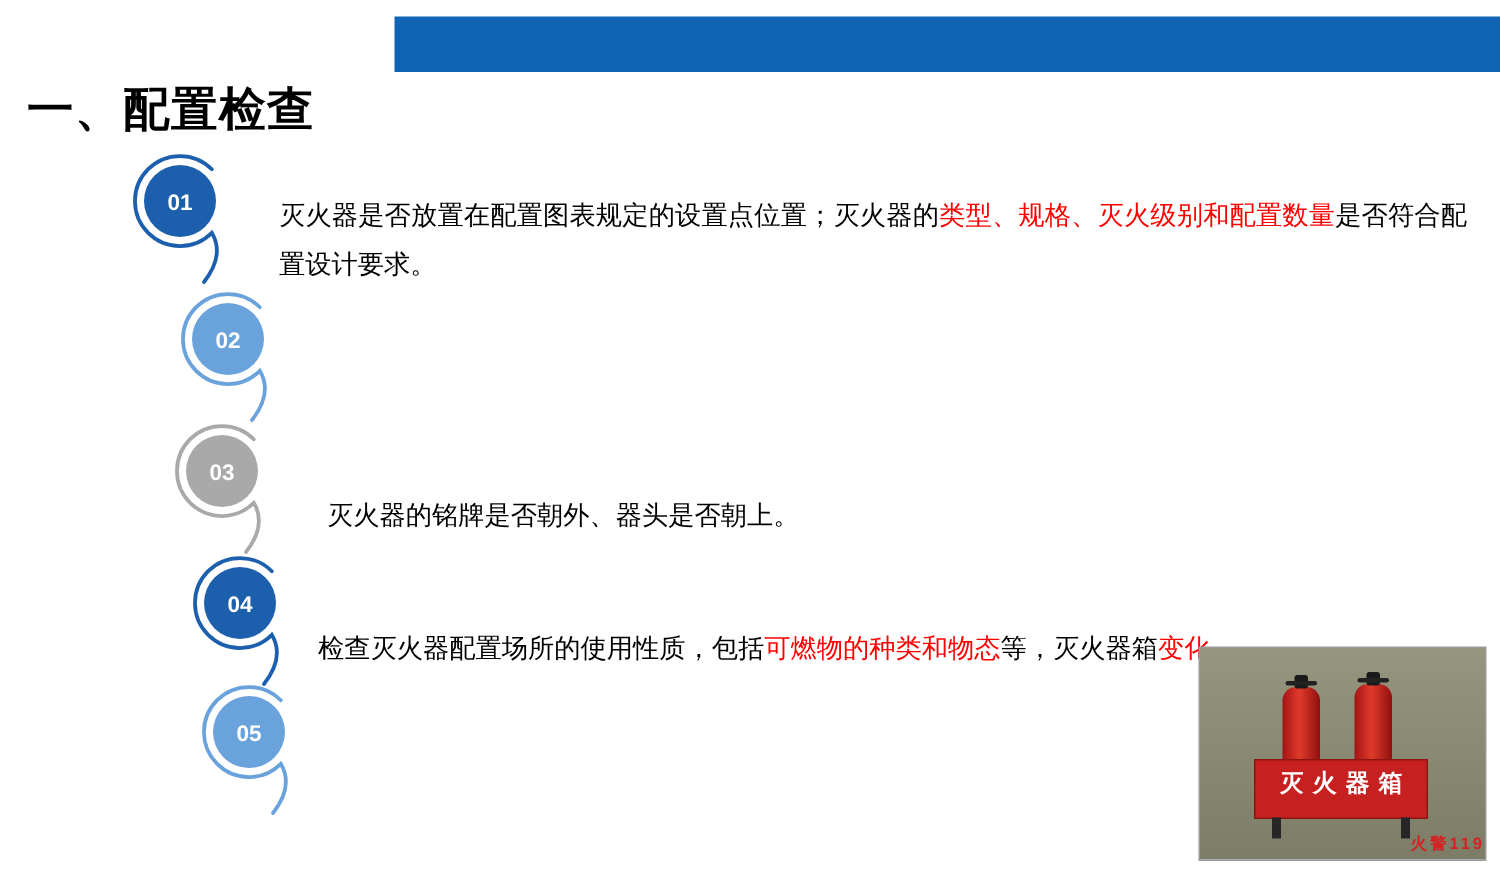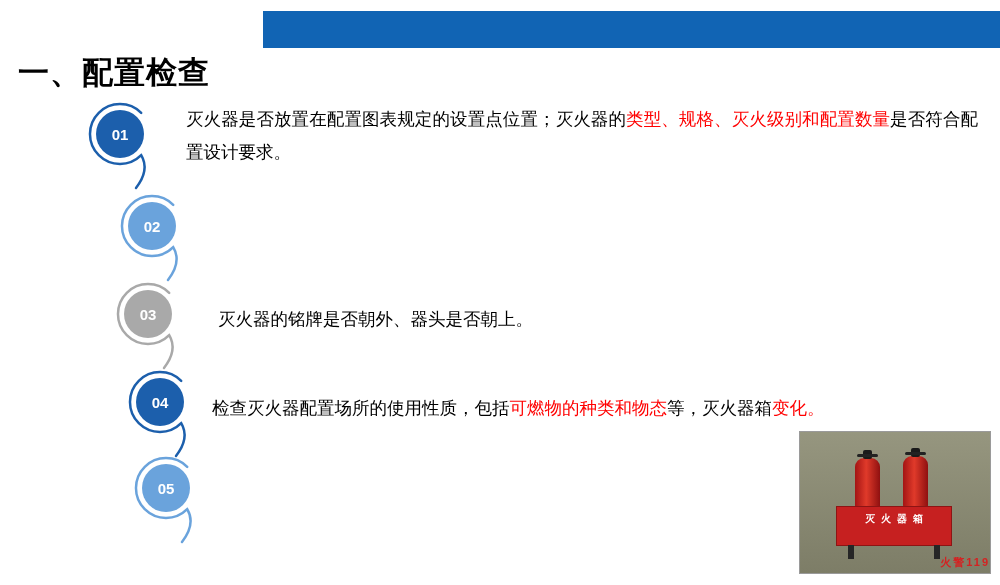--- a/index.html
+++ b/index.html
@@ -21,21 +21,21 @@
     position:absolute;left:263px;top:11px;width:737px;height:37px;
     background:#1164b4;
   }
 
   
   .milestone{position:absolute;inset:0;padding-left:28px;}
   .marker{position:absolute;width:84px;height:120px;}
   .num{fill:#ffffff;font-size:15px;font-weight:bold;font-family:"Liberation Sans","DejaVu Sans",sans-serif;}
   .item-text{
     position:absolute;font-size:17.5px;line-height:33px;color:#000;
-    font-weight:500;text-align:justify;
+    font-weight:500;text-align:justify;margin-top:24px;
   }
   .red{color:#ff0000;}
 
   .m1 .marker{left:78px;top:94px;}
   .m1 .item-text{left:186px;top:103px;width:792px;}
   .m2 .marker{left:110px;top:186px;}
   .m2 .item-text{left:203px;top:196px;width:788px;}
   .m3 .marker{left:106px;top:274px;}
   .m3 .item-text{left:218px;top:303px;width:760px;}
   .m4 .marker{left:118px;top:362px;}
@@ -48,21 +48,21 @@
     position:absolute;left:799px;top:431px;width:190px;height:141px;
     background:linear-gradient(#96967f,#7d7d67);
     border:1px solid #9a9a9a;overflow:hidden;
   }
   .cabinet{
     position:absolute;left:36px;top:74px;width:116px;height:40px;
     background:#c62020;border:1px solid #8e1414;box-sizing:border-box;
   }
   .cabinet-label{
     margin-top:5px;text-align:center;color:#ffffff;
-    font-size:10px;font-weight:bold;letter-spacing:6px;text-indent:6px;
+    font-size:16px;font-weight:bold;letter-spacing:6px;text-indent:6px;
     white-space:nowrap;
   }
   .ext{
     position:absolute;width:25px;height:52px;
     background:linear-gradient(90deg,#a31414,#e03a2a 45%,#8f1010);
     border-radius:9px 9px 3px 3px;
   }
   .ext:before{
     content:"";position:absolute;left:8px;top:-8px;width:9px;height:9px;
     background:#1a1a1a;border-radius:2px;

